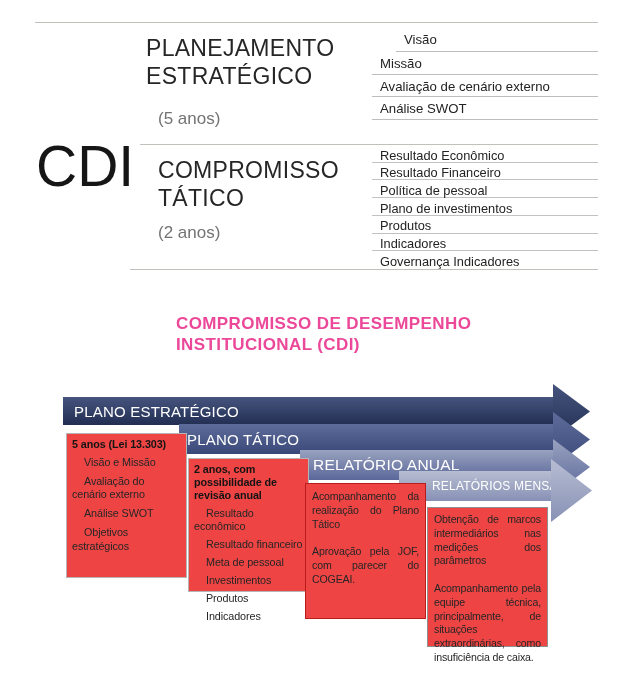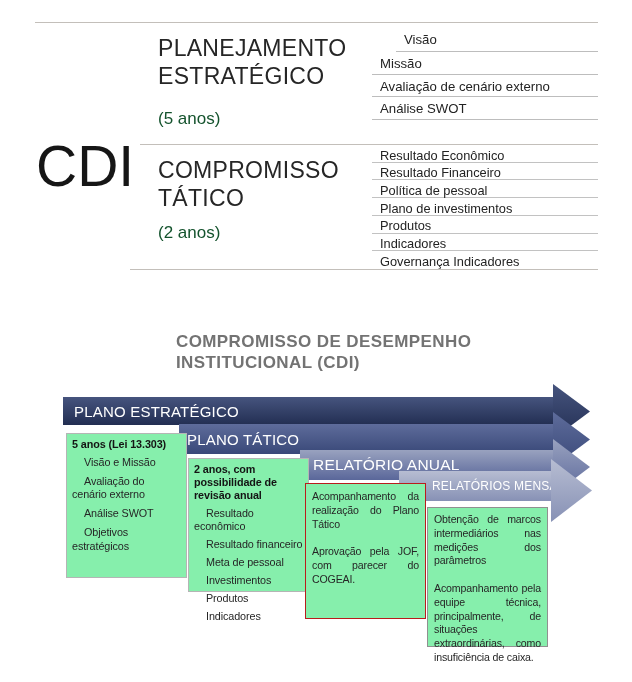--- a/index.html
+++ b/index.html
@@ -10,23 +10,23 @@
   .hline{position:absolute;height:1px;background:#c3bfba;}
   .line1{left:35px;top:22px;width:563px;}
   .line2{left:140px;top:144px;width:458px;}
   .line3{left:130px;top:269px;width:468px;}
 
   .cdi{position:absolute;left:36px;top:138px;font-size:57px;line-height:1;
        font-weight:400;color:#161616;}
 
   .row-title{position:absolute;width:210px;font-size:23px;line-height:28px;
              color:#262626;letter-spacing:.3px;}
-  .t-strategic{left:158px;top:34px;}
+  .t-strategic{left:146px;top:34px;}
   .t-tactical{left:158px;top:156px;}
-  .row-sub{position:absolute;left:158px;font-size:17px;color:#14532d;}
+  .row-sub{position:absolute;left:158px;font-size:17px;color:#737373;}
   .s-strategic{top:109px;}
   .s-tactical{top:223px;}
 
   ul.toplist{position:absolute;left:372px;width:226px;margin:0;padding:0;list-style:none;}
   .stratlist{top:23px;}
   .tactlist{top:145px;}
   .toplist li{box-sizing:border-box;border-bottom:1px solid #bdbdbd;
               padding:4px 0 0 8px;font-size:13.2px;color:#232323;height:22.5px;}
   .stratlist li:first-child{height:29px;padding-top:9px;margin-left:24px;}
   .tactlist li{height:17.71px;padding-top:2.5px;font-size:12.8px;border-color:#c2c2c2;}
@@ -46,21 +46,21 @@
   .a1.head{left:553px;top:384px;width:37px;height:55px;}
   .a2.head{left:553px;top:412px;width:37px;height:55px;}
   .a3.head{left:553px;top:439px;width:37px;height:56px;}
   .a4.head{left:551px;top:459px;width:41px;height:63px;}
   .arrow-label{color:#fff;font-weight:400;font-size:15px;letter-spacing:.2px;white-space:nowrap;}
   .a1 .arrow-label{padding-left:11px;}
   .a2 .arrow-label{padding-left:8px;}
   .a3 .arrow-label{padding-left:13px;font-size:15.5px;}
   .a4 .arrow-label{padding-left:33px;font-size:12px;}
 
-  .box{position:absolute;background:#86efac;box-sizing:border-box;z-index:10;color:#262626;}
+  .box{position:absolute;background:#ef4444;box-sizing:border-box;z-index:10;color:#262626;}
   .b1{left:66px;top:433px;width:121px;height:145px;padding:4px 5px;border:1px solid #b5b5b5;}
   .b2{left:188px;top:458px;width:121px;height:134px;padding:4px 5px;border:1px solid #b5b5b5;}
   .b3{left:305px;top:483px;width:121px;height:136px;padding:6px 6px;border:1px solid #b91c1c;}
   .b4{left:427px;top:507px;width:121px;height:140px;padding:5px 6px;border:1px solid #909090;}
   .box .hdr{font-weight:700;font-size:10.8px;line-height:1.2;color:#141414;
             margin-bottom:5px;letter-spacing:-.1px;}
   .box .itm{font-size:10.8px;line-height:1.25;margin-bottom:5.5px;text-indent:12px;
             letter-spacing:-.1px;}
   .b2 .itm{margin-bottom:4.5px;}
   .box .para{font-size:10.6px;line-height:1.3;text-align:justify;letter-spacing:-.15px;
@@ -91,21 +91,21 @@
   <ul class="toplist tactlist">
     <li>Resultado Econômico</li>
     <li>Resultado Financeiro</li>
     <li>Política de pessoal</li>
     <li>Plano de investimentos</li>
     <li>Produtos</li>
     <li>Indicadores</li>
     <li>Governança Indicadores</li>
   </ul>
 
-  <div class="diagram-title" style="color: #737373; margin-top: 18px;">COMPROMISSO DE DESEMPENHO INSTITUCIONAL (CDI)</div>
+  <div class="diagram-title" style="color: #ec4899;">COMPROMISSO DE DESEMPENHO INSTITUCIONAL (CDI)</div>
 
   <div class="bar a1" style="background: linear-gradient(rgb(70, 84, 126) 0%, rgb(34, 46, 82) 100%);">
     <span class="arrow-label">PLANO ESTRATÉGICO</span>
   </div>
   <div class="head a1" style="background: linear-gradient(rgb(70, 84, 126) 0%, rgb(34, 46, 82) 100%);"></div>
 
   <div class="bar a2" style="background: linear-gradient(rgb(94, 108, 155) 0%, rgb(57, 72, 120) 100%);">
     <span class="arrow-label">PLANO TÁTICO</span>
   </div>
   <div class="head a2" style="background: linear-gradient(rgb(94, 108, 155) 0%, rgb(57, 72, 120) 100%);"></div>

